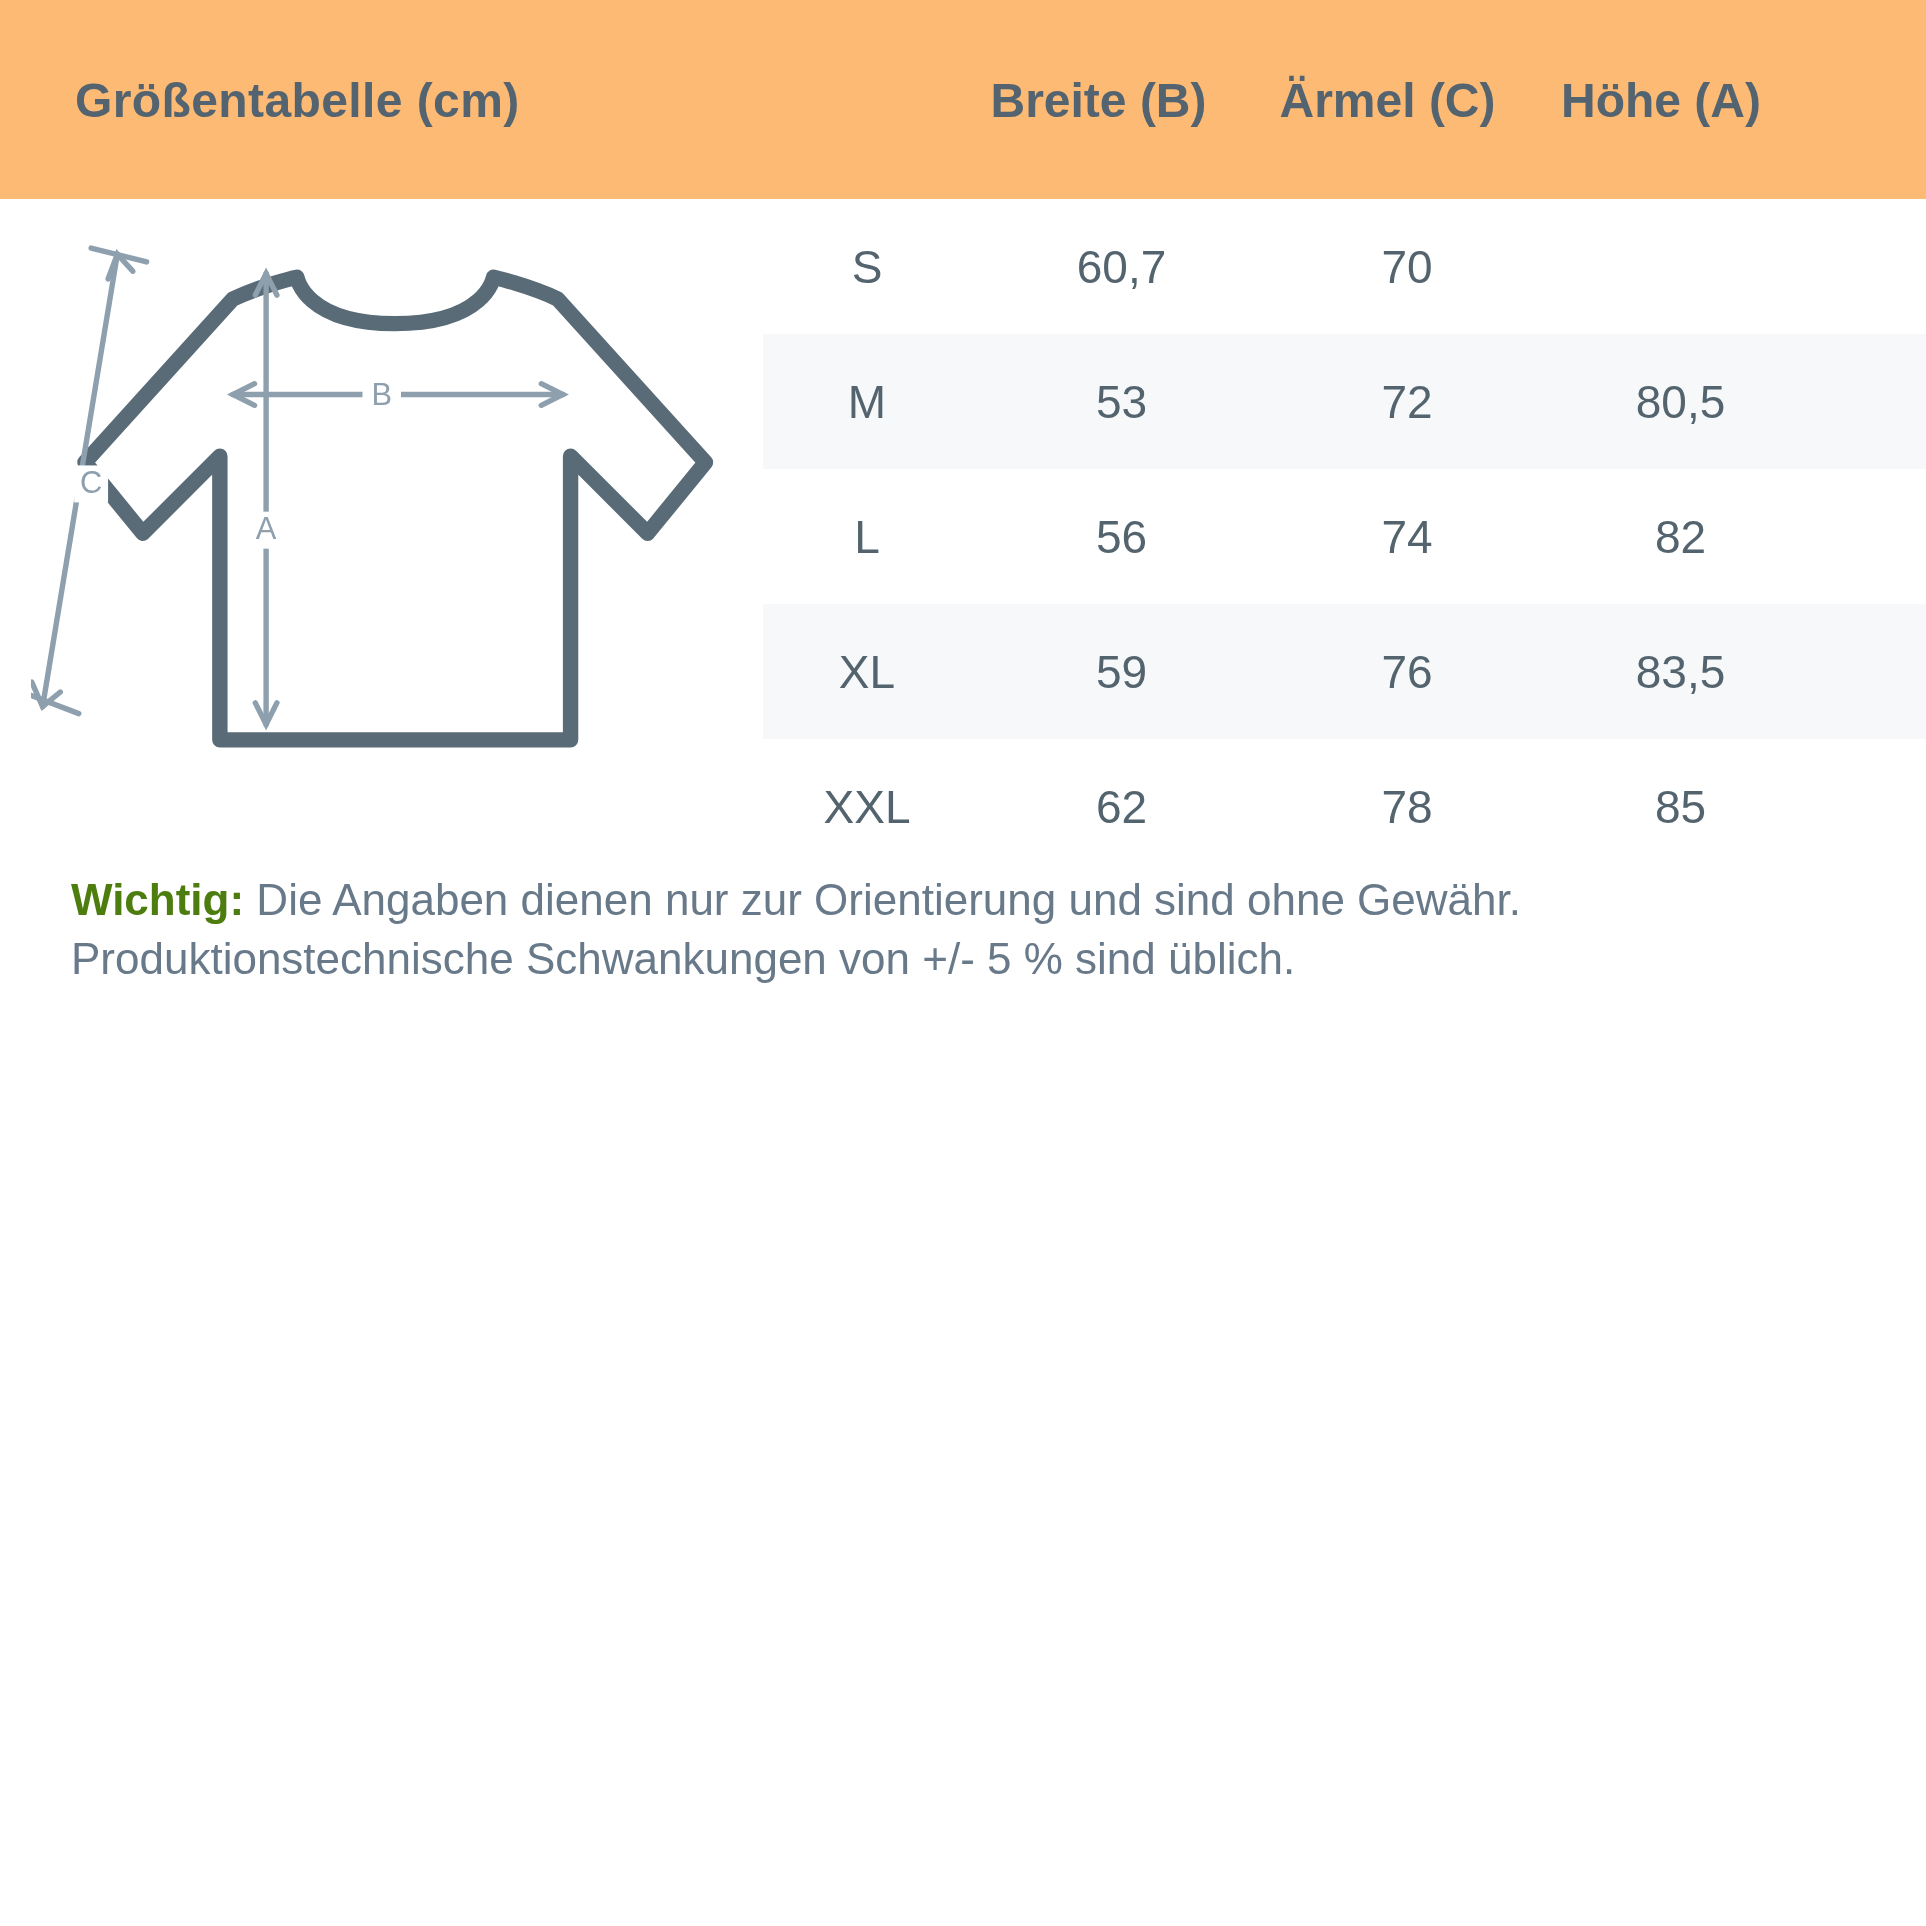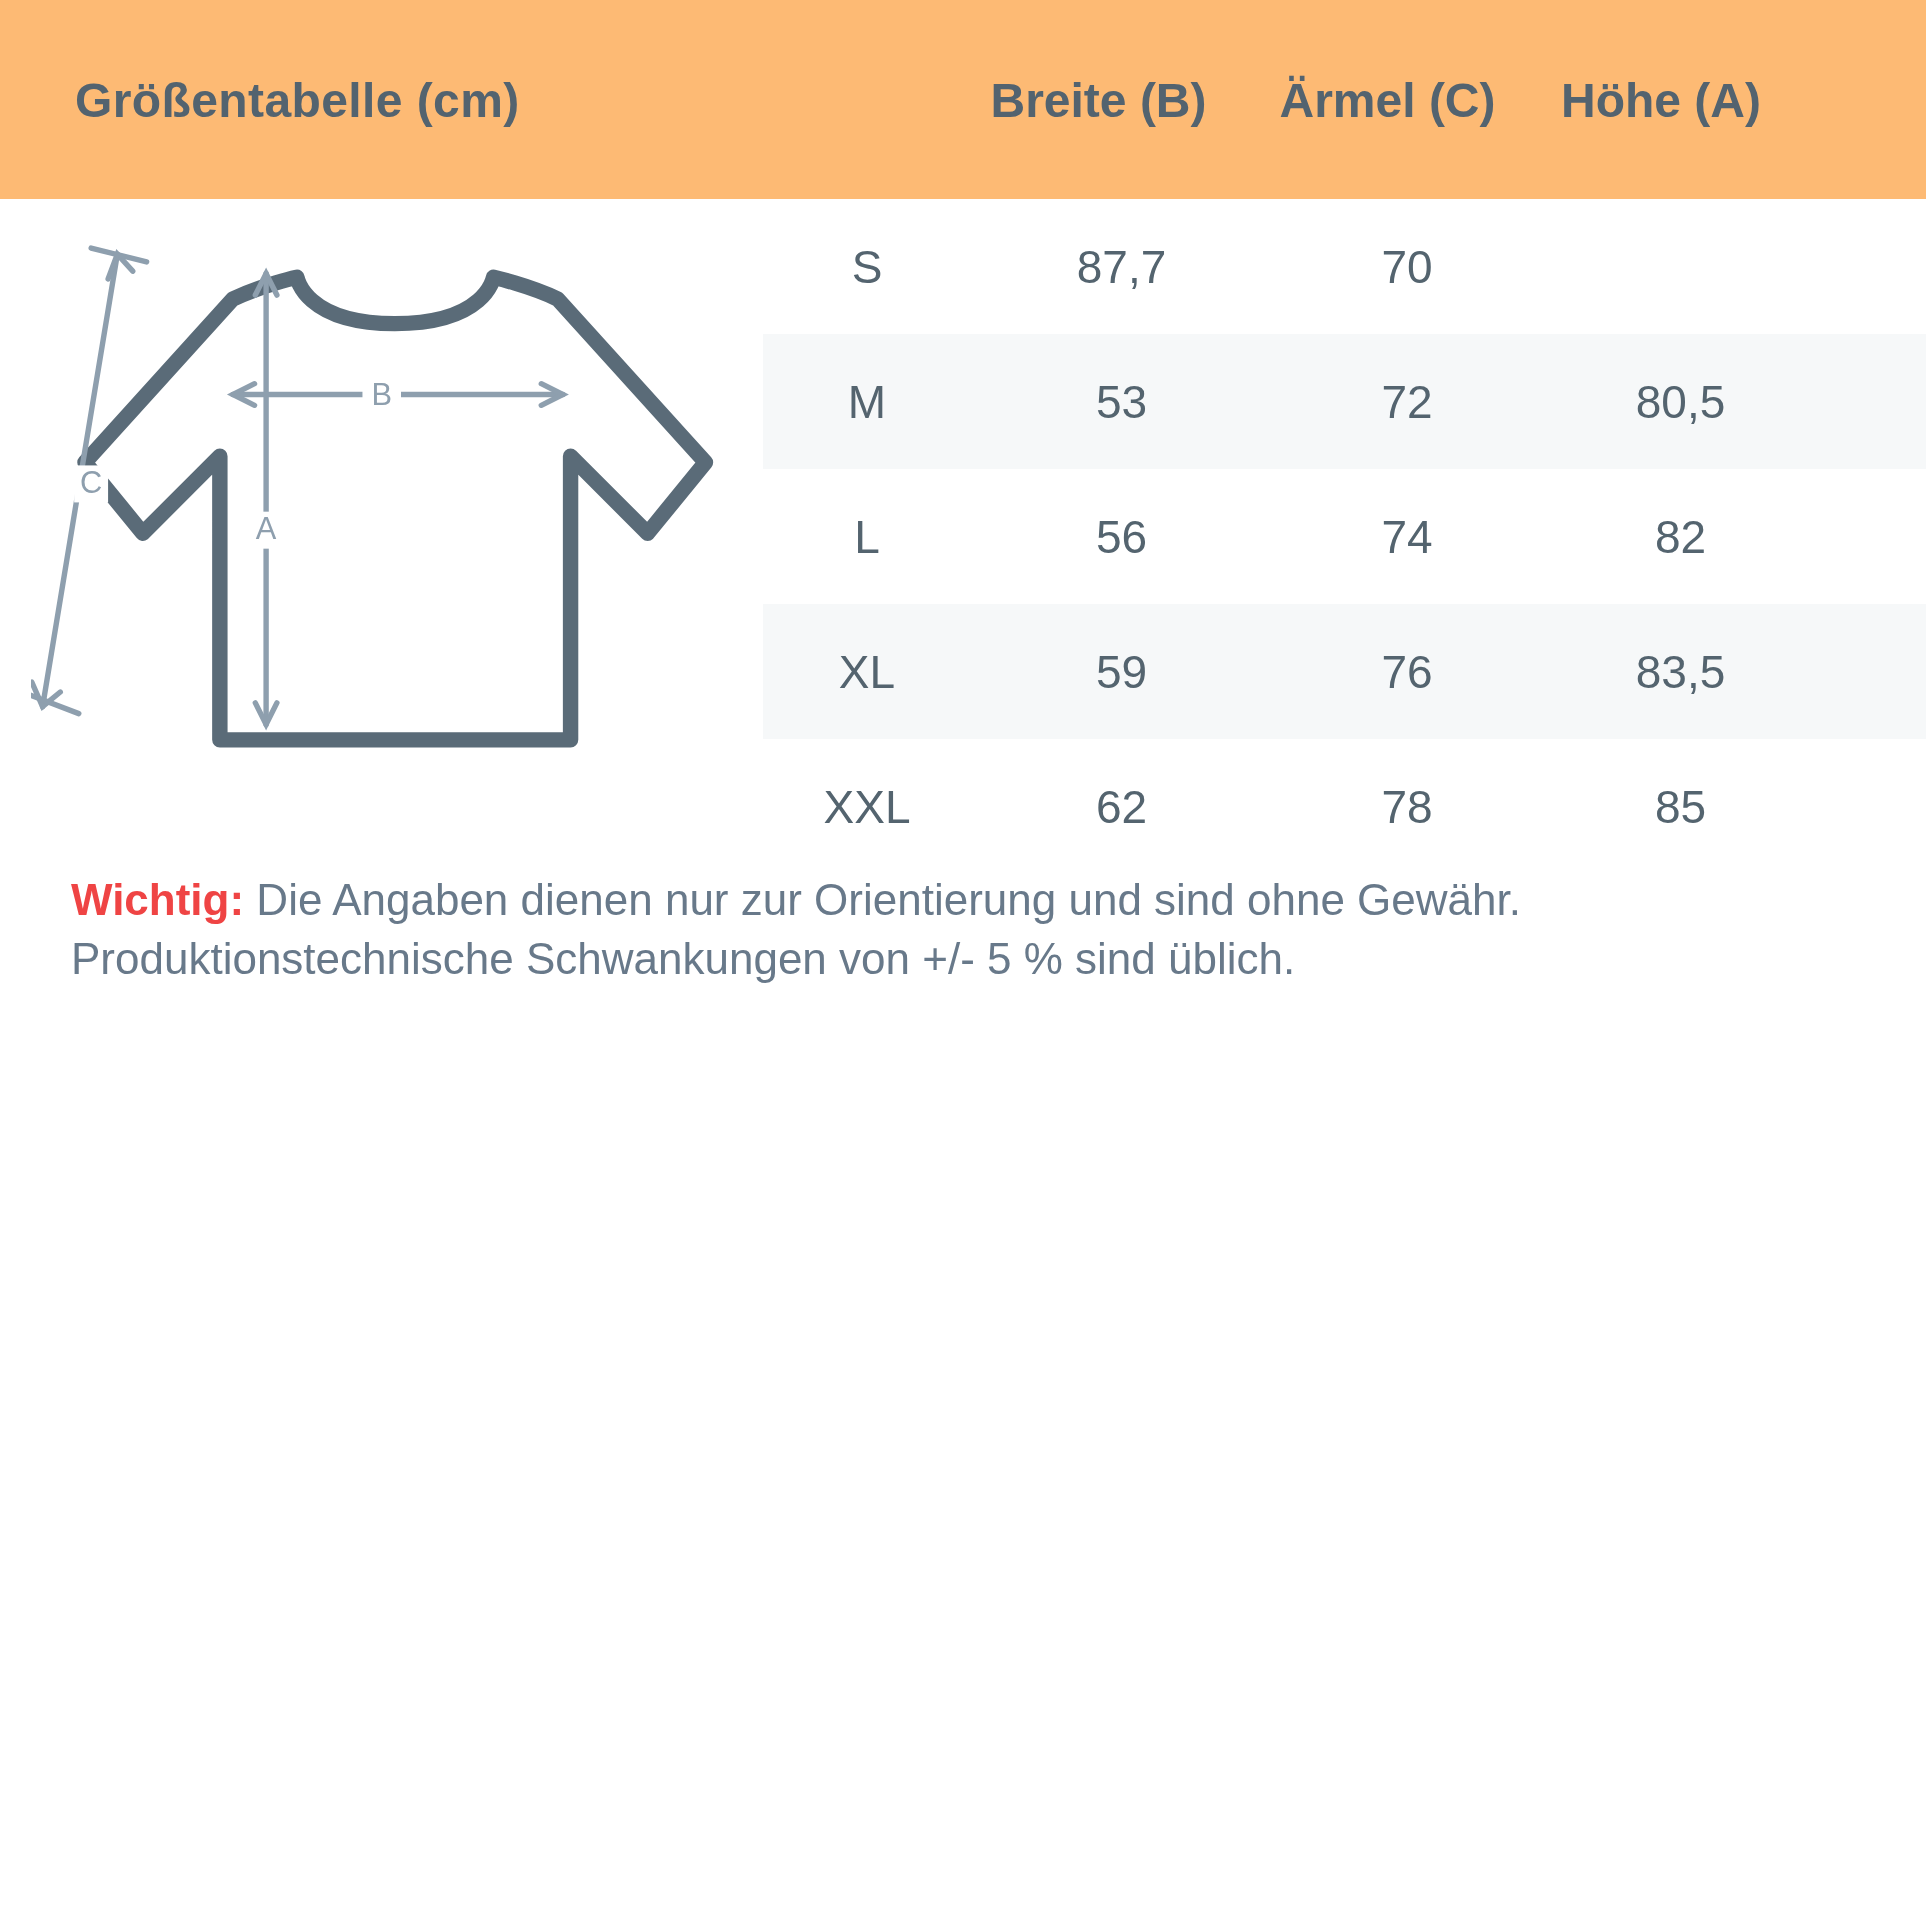--- a/index.html
+++ b/index.html
@@ -99,21 +99,21 @@
   .note {
     position: absolute;
     left: 71px;
     top: 871px;
     width: 1811px;
     font-size: 44px;
     line-height: 1.33;
     color: #68798a;
   }
   .note b {
-    color: #ef4444;
+    color: #4d7c0f;
     font-weight: bold;
     text-align: center;
   }
 </style>
 </head>
 <body>
 
 <div class="page">
 
   <div class="header">
@@ -179,21 +179,21 @@
         <text x="305" y="400" text-anchor="middle">A</text>
         <text x="78" y="340" text-anchor="middle">C</text>
       </g>
     </svg>
   </div>
 
   <div class="table">
 
     <div class="row">
       <div class="cell size">S</div>
-      <div class="cell b">87,7</div>
+      <div class="cell b">60,7</div>
       <div class="cell a">70</div>
     </div>
 
     <div class="row alt">
       <div class="cell size">M</div>
       <div class="cell b">53</div>
       <div class="cell a">72</div>
       <div class="cell c">80,5</div>
     </div>
 

